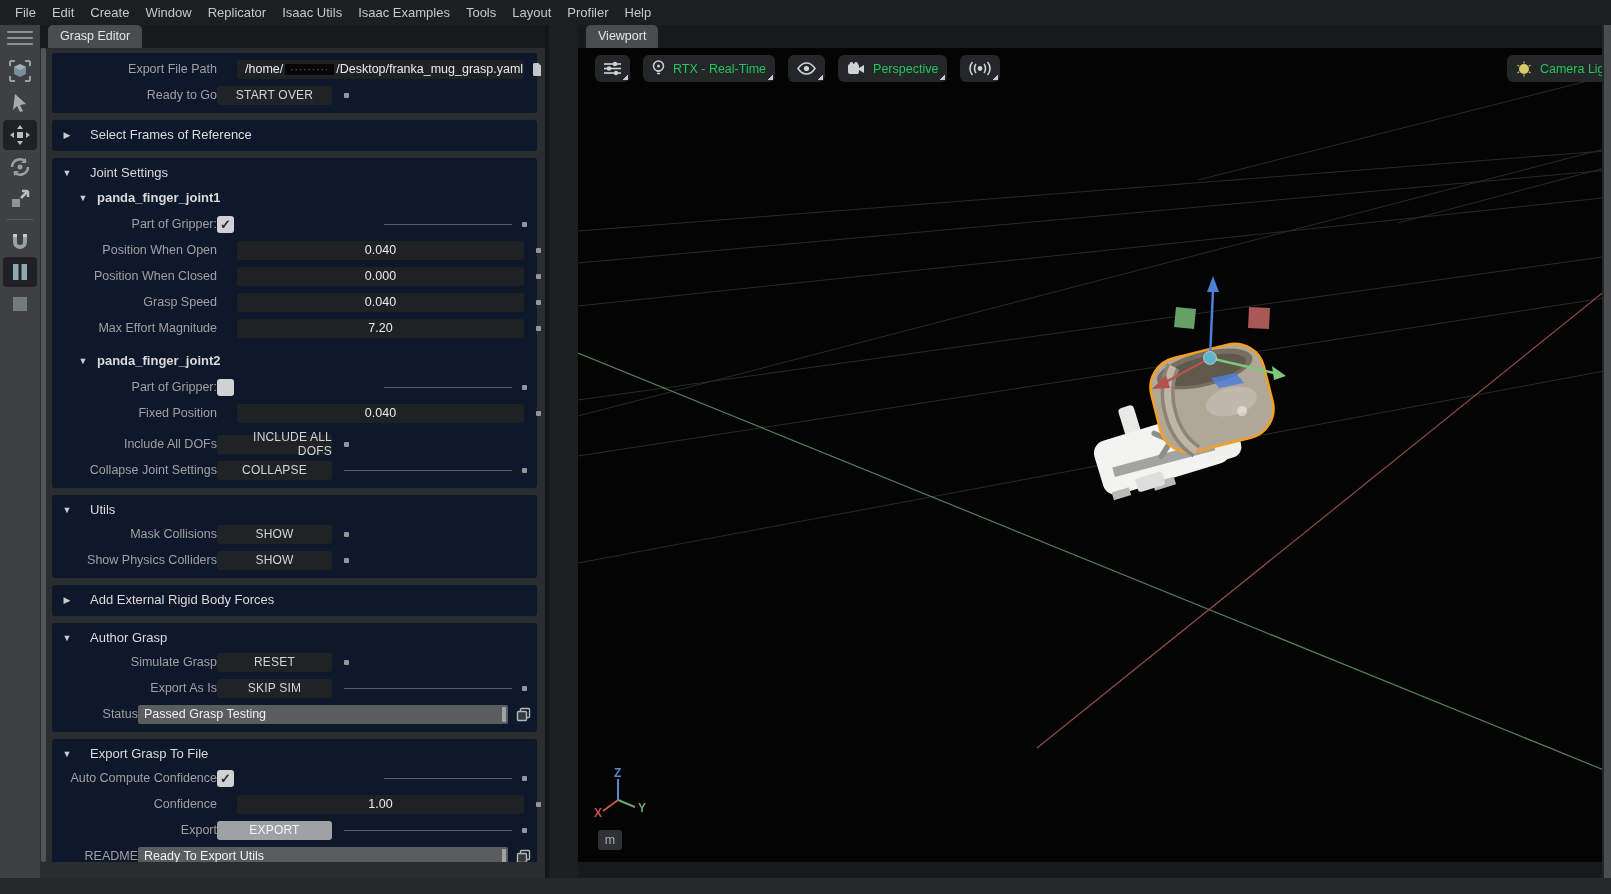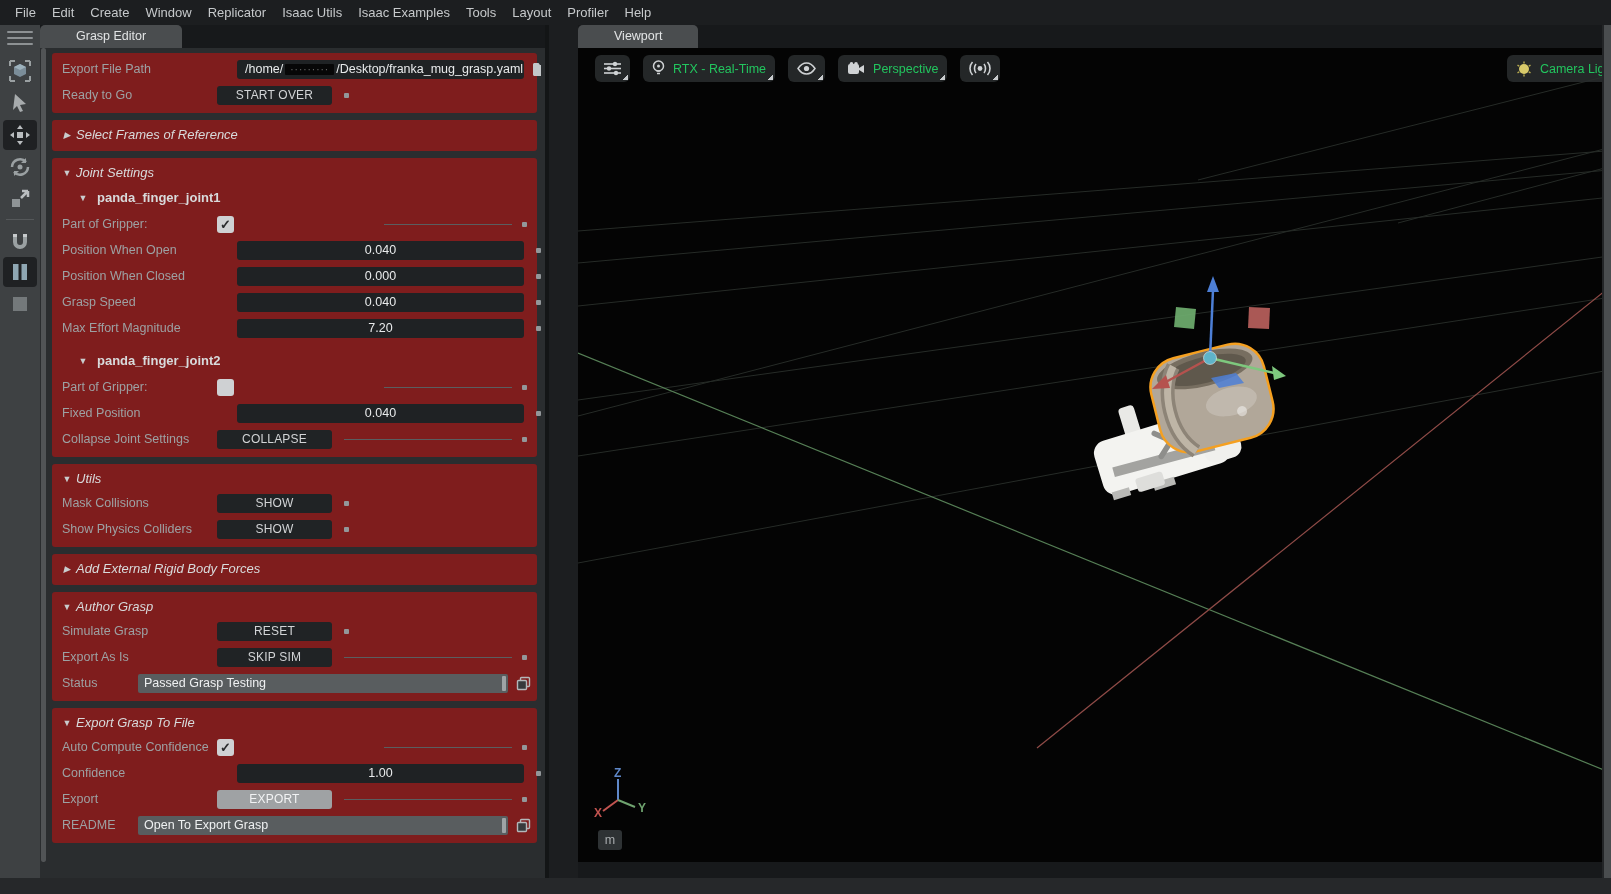--- a/index.html
+++ b/index.html
@@ -18,26 +18,26 @@
   .hamburger div{height:2px;background:#8d9193;border-radius:1px;}
   .toolbtn{width:34px;height:30px;display:flex;align-items:center;justify-content:center;margin:1px 0;border-radius:4px;}
   .toolbtn.active{background:#1f2123;}
   .toolbtn svg{display:block;}
   .tool-sep{width:28px;height:1px;background:#55585a;margin:4px 0;}
 
   
   .left-panel{position:absolute;left:40px;top:25px;width:505px;height:853px;background:#2a2d2f;}
   .tabbar{height:23px;background:#17191b;display:flex;align-items:flex-end;}
   .tab{background:#4a4d4f;color:#e2e4e5;font-size:12.5px;height:23px;line-height:23px;
-    padding:0 36px;border-radius:5px 5px 0 0;}
+    padding:0 12px;border-radius:5px 5px 0 0;margin-left:8px;}
   .panel-scroll{position:absolute;left:1px;top:23px;width:5px;bottom:16px;background:#232527;}
   .panel-scroll .thumb{position:absolute;left:0;top:0;width:5px;height:100%;background:#515456;border-radius:2px;}
   .panel-body{position:absolute;left:8px;top:23px;right:4px;bottom:16px;padding:5px 4px 0 4px;overflow:hidden;}
-  .block{background:#7f1d1d;border-radius:3px;margin-bottom:7px;padding:3px 10px 5px 10px;}
-  .sec-header{display:flex;align-items:center;height:23px;color:#d8dadb;font-size:13px;gap:4px;font-style:italic;}
+  .block{background:#0f172a;border-radius:3px;margin-bottom:7px;padding:3px 10px 5px 10px;text-align:right;}
+  .sec-header{display:flex;align-items:center;height:23px;color:#d8dadb;font-size:13px;gap:18px;}
   .tri{font-size:9px;color:#c9cccd;width:10px;text-align:center;}
   .tri.exp::before{content:"▼";}
   .tri.col::before{content:"▶";}
   .sub-header{display:flex;align-items:center;height:27px;color:#d8dadb;font-size:13px;gap:9px;padding-left:16px;font-weight:bold;}
   .row{display:flex;align-items:center;height:26px;}
   .row-label{width:155px;color:#9da1a3;font-size:12.5px;flex:none;}
   .row-label.wide{width:76px;}
   .field{width:287px;height:19px;background:#1f2224;border-radius:3px;color:#e8eaeb;font-size:12.5px;
     display:flex;align-items:center;justify-content:center;flex:none;margin-left:20px;}
   .field.path{justify-content:flex-start;padding:0 8px;width:287px;white-space:nowrap;overflow:hidden;}
@@ -238,20 +238,25 @@
           <span class="row-label">Part of Gripper:</span>
           <div class="checkbox"></div>
           <div class="hline far"></div>
           <span class="dot"></span>
         </div>
         <div class="row">
           <span class="row-label">Fixed Position</span>
           <div class="field">0.040</div>
           <span class="dot"></span>
         </div>
+        <div class="row" style="margin-top:5px;">
+          <span class="row-label">Include All DOFs</span>
+          <div class="btn">INCLUDE ALL DOFS</div>
+          <span class="dot"></span>
+        </div>
         <div class="row">
           <span class="row-label">Collapse Joint Settings</span>
           <div class="btn">COLLAPSE</div>
           <div class="hline"></div>
           <span class="dot"></span>
         </div>
       </div>
 
       <div class="block">
         <div class="sec-header">
@@ -326,21 +331,21 @@
         </div>
         <div class="row">
           <span class="row-label">Export</span>
           <div class="btn lit">EXPORT</div>
           <div class="hline"></div>
           <span class="dot"></span>
         </div>
         <div class="row">
           <span class="row-label wide">README</span>
           <div class="textfield">
-            <span>Open To Export Grasp</span>
+            <span>Ready To Export Utils</span>
             <span class="nub"></span>
           </div>
           <span class="icon-btn">
             <svg width="15" height="15" viewBox="0 0 15 15">
                 <rect x="4.5" y="1.5" width="9" height="9" rx="1" fill="none" stroke="#b4b8ba" stroke-width="1.4"></rect>
                 <rect x="1.5" y="4.5" width="9" height="9" rx="1" fill="#363a3c" stroke="#b4b8ba" stroke-width="1.4"></rect>
               </svg>
           </span>
         </div>
       </div>

